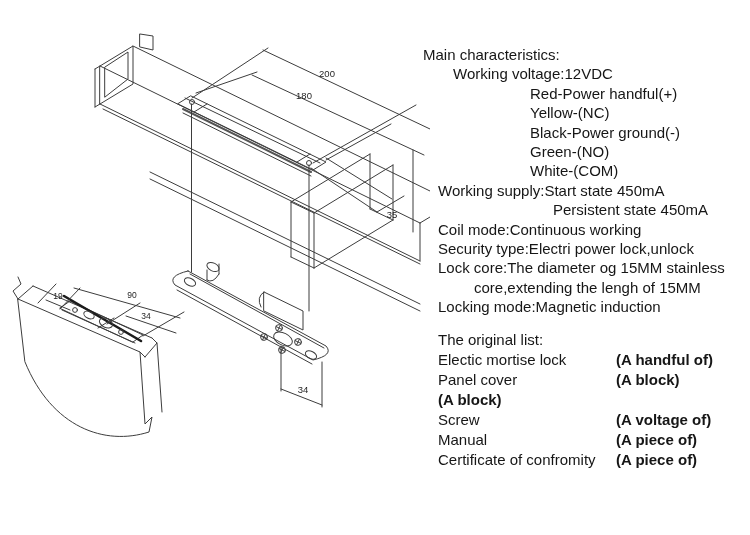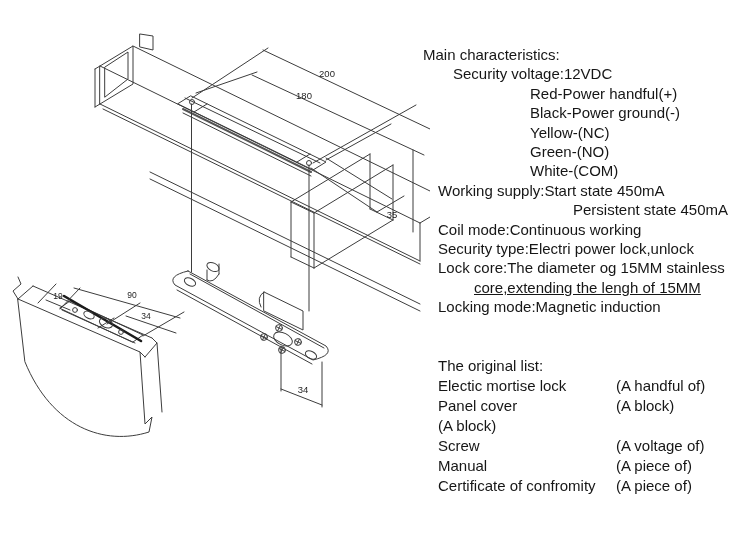--- a/index.html
+++ b/index.html
@@ -10,28 +10,28 @@
   svg .ln2{fill:none;stroke:#555;stroke-width:2;stroke-linecap:round;}
   svg .thick{fill:none;stroke:#1c1c1c;stroke-width:2.6;stroke-linecap:round;}
   svg .dimtxt{fill:#1f1f1f;font-family:"Liberation Sans",sans-serif;font-size:9.5px;text-anchor:middle;}
   svg .dimtxt-sm{fill:#1f1f1f;font-family:"Liberation Sans",sans-serif;font-size:8.5px;text-anchor:middle;}
   .spec-block{position:absolute;left:423px;top:45px;width:325px;font-size:15px;line-height:19.4px;
               white-space:nowrap;letter-spacing:0;}
   .spec-block div{height:19.4px;}
   .ind0{padding-left:0;}
   .ind15{padding-left:15px;}
   .ind30{padding-left:30px;}
-  .ind51{padding-left:51px;text-decoration:underline;}
+  .ind51{padding-left:51px;}
   .ind107{padding-left:107px;}
-  .ind130{padding-left:130px;text-align:center;}
-  .list-block{position:absolute;left:423px;top:356px;width:325px;font-size:15px;line-height:20px;
+  .ind130{padding-left:130px;}
+  .list-block{position:absolute;left:423px;top:330px;width:325px;font-size:15px;line-height:20px;
               white-space:nowrap;}
   .list-row{display:flex;height:20px;padding-left:15px;}
   .list-item{width:178px;flex:0 0 178px;}
-  .list-qty{flex:1;}
+  .list-qty{flex:1;font-weight:bold;}
 </style>
 </head>
 <body>
 
 <div id="screen">
 
   <svg id="diagram-svg" width="430" height="535" viewBox="0 0 430 535">
 
     <g>
 
@@ -157,24 +157,24 @@
       <path class="ln" d="M74 288 L180 318"></path>
       <path class="ln" d="M126 316 L176 333"></path>
       <text class="dimtxt-sm" x="58" y="299">19</text>
       <text class="dimtxt-sm" x="132" y="298">90</text>
       <text class="dimtxt-sm" x="146" y="319">34</text>
     </g>
   </svg>
 
   <div class="spec-block">
     <div class="ind0">Main characteristics:</div>
-    <div class="ind30">Security voltage:12VDC</div>
+    <div class="ind30">Working voltage:12VDC</div>
     <div class="ind107">Red-Power handful(+)</div>
+    <div class="ind107">Yellow-(NC)</div>
     <div class="ind107">Black-Power ground(-)</div>
-    <div class="ind107">Yellow-(NC)</div>
     <div class="ind107">Green-(NO)</div>
     <div class="ind107">White-(COM)</div>
     <div class="ind15">Working supply:Start state 450mA</div>
     <div class="ind130">Persistent state 450mA</div>
     <div class="ind15">Coil mode:Continuous working</div>
     <div class="ind15">Security type:Electri power lock,unlock</div>
     <div class="ind15">Lock core:The diameter og 15MM stainless</div>
     <div class="ind51">core,extending the lengh of 15MM</div>
     <div class="ind15">Locking mode:Magnetic induction</div>
   </div>

